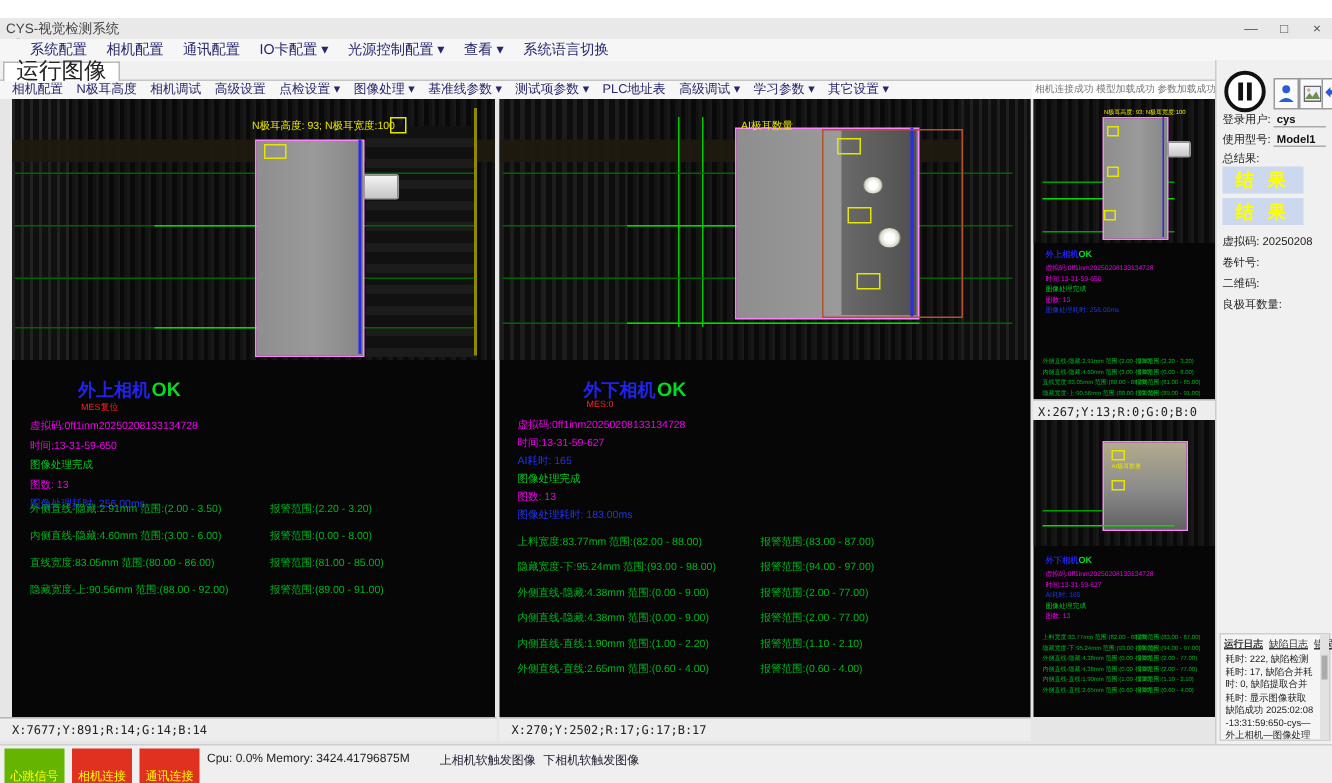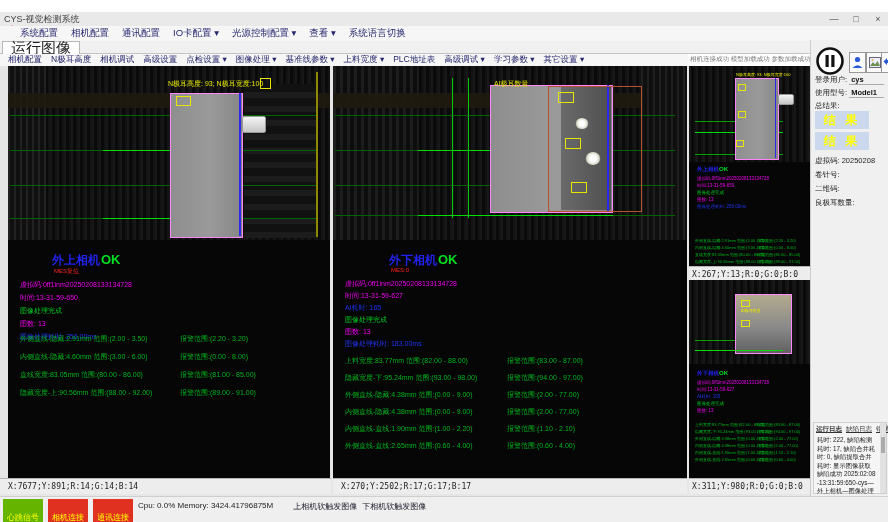--- a/index.html
+++ b/index.html
@@ -113,21 +113,21 @@
 </div>
 
 <div class="abs toolbar">
   <span>相机配置</span>
   <span>N极耳高度</span>
   <span>相机调试</span>
   <span>高级设置</span>
   <span>点检设置 ▾</span>
   <span>图像处理 ▾</span>
   <span>基准线参数 ▾</span>
-  <span>上料宽度 ▾</span>
+  <span>测试项参数 ▾</span>
   <span>PLC地址表</span>
   <span>高级调试 ▾</span>
   <span>学习参数 ▾</span>
   <span>其它设置 ▾</span>
 </div>
 <div class="abs hint">相机连接成功 模型加载成功 参数加载成功</div>
 
 <div class="abs main">
 
   <div class="panel panel-left" style="left:8px;width:322px;height:412px;">
@@ -291,21 +291,20 @@
       <div class="g">图像处理完成</div>
       <div class="m">图数: 13</div>
     </div>
     <div class="mini-row" style="top:142px;"><span>上料宽度:83.77mm 范围:(82.00 - 88.00)</span><span class="malarm" style="position:absolute;">报警范围:(83.00 - 87.00)</span></div>
     <div class="mini-row" style="top:149px;"><span>隐藏宽度-下:95.24mm 范围:(93.00 - 98.00)</span><span class="malarm" style="position:absolute;">报警范围:(94.00 - 97.00)</span></div>
     <div class="mini-row" style="top:156px;"><span>外侧直线-隐藏:4.38mm 范围:(0.00 - 9.00)</span><span class="malarm" style="position:absolute;">报警范围:(2.00 - 77.00)</span></div>
     <div class="mini-row" style="top:163px;"><span>内侧直线-隐藏:4.38mm 范围:(0.00 - 9.00)</span><span class="malarm" style="position:absolute;">报警范围:(2.00 - 77.00)</span></div>
     <div class="mini-row" style="top:170px;"><span>内侧直线-直线:1.90mm 范围:(1.00 - 2.20)</span><span class="malarm" style="position:absolute;">报警范围:(1.10 - 2.10)</span></div>
     <div class="mini-row" style="top:177px;"><span>外侧直线-直线:2.65mm 范围:(0.60 - 4.00)</span><span class="malarm" style="position:absolute;">报警范围:(0.60 - 4.00)</span></div>
   </div>
-  <div class="caption" style="left:689px;top:412px;width:121px;padding-left:3px;">X:311;Y:980;R:0;G:0;B:0</div>
 </div>
 
 <div class="abs sidebar">
   <div class="pausebtn">
     <svg width="30" height="30" viewBox="0 0 30 30">
       <circle cx="15" cy="15" r="12.5" fill="#ffffff" stroke="#111" stroke-width="2.6"></circle>
       <rect x="10.5" y="9" width="3.2" height="12" fill="#111"></rect>
       <rect x="16.3" y="9" width="3.2" height="12" fill="#111"></rect>
     </svg>
   </div>

